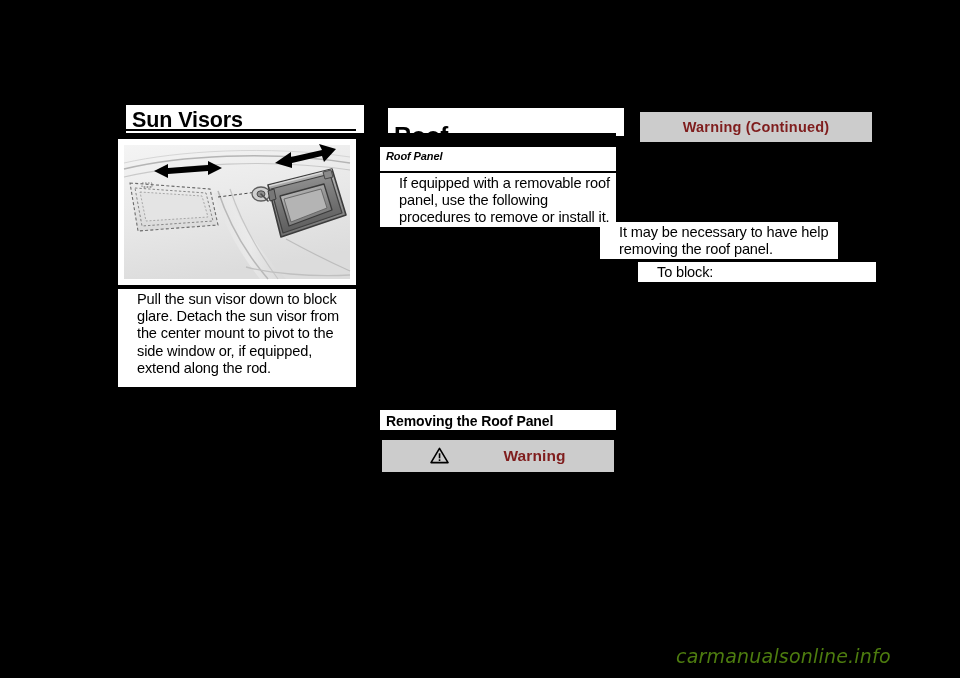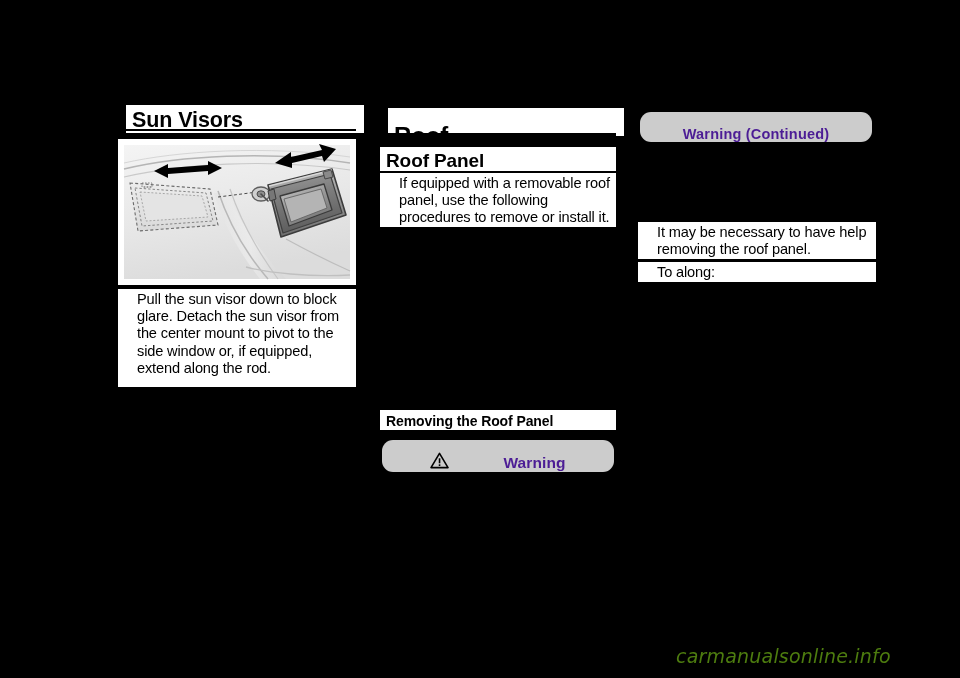--- a/index.html
+++ b/index.html
@@ -35,25 +35,26 @@
   .heading-main {
     font-size: 21.5px;
     font-weight: bold;
     line-height: 1.0;
     padding: 5px 6px 4px 6px;
     letter-spacing: -0.1px;
     margin-left: 8px;
   }
 
   .heading-sub {
-    font-size: 19px;
+    font-size: 11px;
     font-weight: bold;
     line-height: 1.0;
     padding: 4px 6px 4px 6px;
     letter-spacing: -0.1px;
+    font-style: italic;
   }
 
   .heading-sub3 {
     font-size: 14px;
     font-weight: bold;
     line-height: 1.0;
     padding: 4px 6px 3px 6px;
     letter-spacing: -0.1px;
   }
 
@@ -67,27 +68,26 @@
   
   .rule {
     position: absolute;
     background: #000000;
   }
 
   
   .warn-box {
     position: absolute;
     background: #cccccc;
-    color: #4c1d95;
+    color: #7f1d1d;
     box-sizing: border-box;
     display: flex;
-    align-items: flex-end;
+    align-items: center;
     justify-content: center;
     font-weight: bold;
-    border-radius: 11px;
   }
   .warn-title {
     font-size: 15.5px;
     letter-spacing: 0.1px;
   }
   .warn-cont-title {
     font-size: 14.5px;
     letter-spacing: 0.2px;
   }
   .warn-tri {
@@ -233,19 +233,19 @@
         <rect x="8.75" y="12.3" width="1.6" height="1.7" fill="#000000"></rect>
       </svg>
     </span>
     <span class="warn-title">Warning</span>
   </div>
 
   <div class="warn-box" style="left:640px; top:112px; width:232px; height:30px;">
     <span class="warn-cont-title">Warning  (Continued)</span>
   </div>
 
-  <div class="block body-text" style="left:638px; top:222px; width:238px; height:37px;">It may be necessary to have help removing the roof panel.</div>
-
-  <div class="block body-text" style="left:638px; top:262px; width:238px; height:20px;">To along:</div>
+  <div class="block body-text" style="left:600px; top:222px; width:238px; height:37px;">It may be necessary to have help removing the roof panel.</div>
+
+  <div class="block body-text" style="left:638px; top:262px; width:238px; height:20px;">To block:</div>
 
   <div class="watermark" style="left:676px; top:645px;">carmanualsonline.info</div>
 
 </div>
 
 </body></html>

